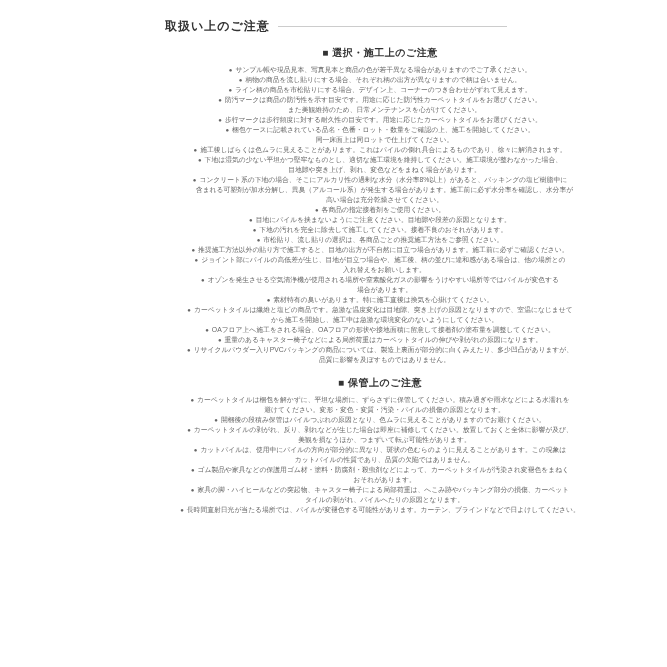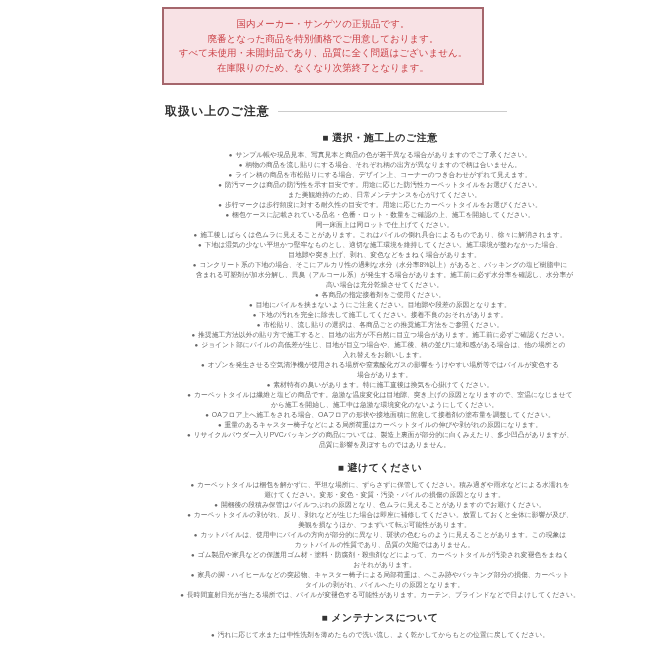--- a/index.html
+++ b/index.html
@@ -29,26 +29,20 @@
   .sec-heading:first-of-type{margin-top:11px;}
   .item-line{font-size:6.8px;line-height:10px;color:var(--body-text);white-space:nowrap;}
   .item-line .bullet{margin-right:3px;font-size:6px;color:var(--body-text);}
   .item-line.cont{padding-left:9px;}
 </style>
 </head>
 <body>
 
 <div class="page">
 
-  <div class="notice-box" id="notice-box">
-      <div class="notice-line">国内メーカー・サンゲツの正規品です。</div>
-      <div class="notice-line">廃番となった商品を特別価格でご用意しております。</div>
-      <div class="notice-line">すべて未使用・未開封品であり、品質に全く問題はございません。</div>
-      <div class="notice-line">在庫限りのため、なくなり次第終了となります。</div>
-    </div>
 
   <div class="content">
     <div class="page-title-row">
       <span class="page-title">取扱い上のご注意</span>
       <span class="title-rule"></span>
     </div>
     <div id="sections">
         <section>
           <h2 class="sec-heading">■ 選択・施工上のご注意</h2>
           <div class="item-line first"><span class="bullet">●</span><span>サンプル帳や現品見本、写真見本と商品の色が若干異なる場合がありますのでご了承ください。</span></div>
@@ -76,37 +70,32 @@
           <div class="item-line cont">場合があります。</div>
           <div class="item-line first"><span class="bullet">●</span><span>素材特有の臭いがあります。特に施工直後は換気を心掛けてください。</span></div>
           <div class="item-line first"><span class="bullet">●</span><span>カーペットタイルは繊維と塩ビの商品です。急激な温度変化は目地隙、突き上げの原因となりますので、室温になじませて</span></div>
           <div class="item-line cont">から施工を開始し、施工中は急激な環境変化のないようにしてください。</div>
           <div class="item-line first"><span class="bullet">●</span><span>OAフロア上へ施工をされる場合、OAフロアの形状や接地面積に留意して接着剤の塗布量を調整してください。</span></div>
           <div class="item-line first"><span class="bullet">●</span><span>重量のあるキャスター椅子などによる局所荷重はカーペットタイルの伸びや剥がれの原因になります。</span></div>
           <div class="item-line first"><span class="bullet">●</span><span>リサイクルパウダー入りPVCバッキングの商品については、製造上裏面が部分的に白くみえたり、多少凹凸がありますが、</span></div>
           <div class="item-line cont">品質に影響を及ぼすものではありません。</div>
         </section>
         <section>
-          <h2 class="sec-heading">■ 避けてください</h2>
+          <h2 class="sec-heading">■ 保管上のご注意</h2>
           <div class="item-line first"><span class="bullet">●</span><span>カーペットタイルは梱包を解かずに、平坦な場所に、ずらさずに保管してください。積み過ぎや雨水などによる水濡れを</span></div>
           <div class="item-line cont">避けてください。変形・変色・変質・汚染・パイルの損傷の原因となります。</div>
           <div class="item-line first"><span class="bullet">●</span><span>開梱後の段積み保管はパイルつぶれの原因となり、色ムラに見えることがありますのでお避けください。</span></div>
         </section>
         <section>
           <div class="item-line first"><span class="bullet">●</span><span>カーペットタイルの剥がれ、反り、剥れなどが生じた場合は即座に補修してください。放置しておくと全体に影響が及び、</span></div>
           <div class="item-line cont">美観を損なうほか、つまずいて転ぶ可能性があります。</div>
           <div class="item-line first"><span class="bullet">●</span><span>カットパイルは、使用中にパイルの方向が部分的に異なり、斑状の色むらのように見えることがあります。この現象は</span></div>
           <div class="item-line cont">カットパイルの性質であり、品質の欠陥ではありません。</div>
           <div class="item-line first"><span class="bullet">●</span><span>ゴム製品や家具などの保護用ゴム材・塗料・防腐剤・殺虫剤などによって、カーペットタイルが汚染され変褪色をまねく</span></div>
           <div class="item-line cont">おそれがあります。</div>
           <div class="item-line first"><span class="bullet">●</span><span>家具の脚・ハイヒールなどの突起物、キャスター椅子による局部荷重は、へこみ跡やバッキング部分の損傷、カーペット</span></div>
           <div class="item-line cont">タイルの剥がれ、パイルへたりの原因となります。</div>
           <div class="item-line first"><span class="bullet">●</span><span>長時間直射日光が当たる場所では、パイルが変褪色する可能性があります。カーテン、ブラインドなどで日よけしてください。</span></div>
         </section>
-        <section>
-          <h2 class="sec-heading">■ メンテナンスについて</h2>
-          <div class="item-line first"><span class="bullet">●</span><span>汚れに応じて水または中性洗剤を薄めたもので洗い流し、よく乾かしてからもとの位置に戻してください。</span></div>
-          <div class="item-line first"></div>
-        </section>
       </div>
   </div>
 
 </div>
 
 </body></html>

